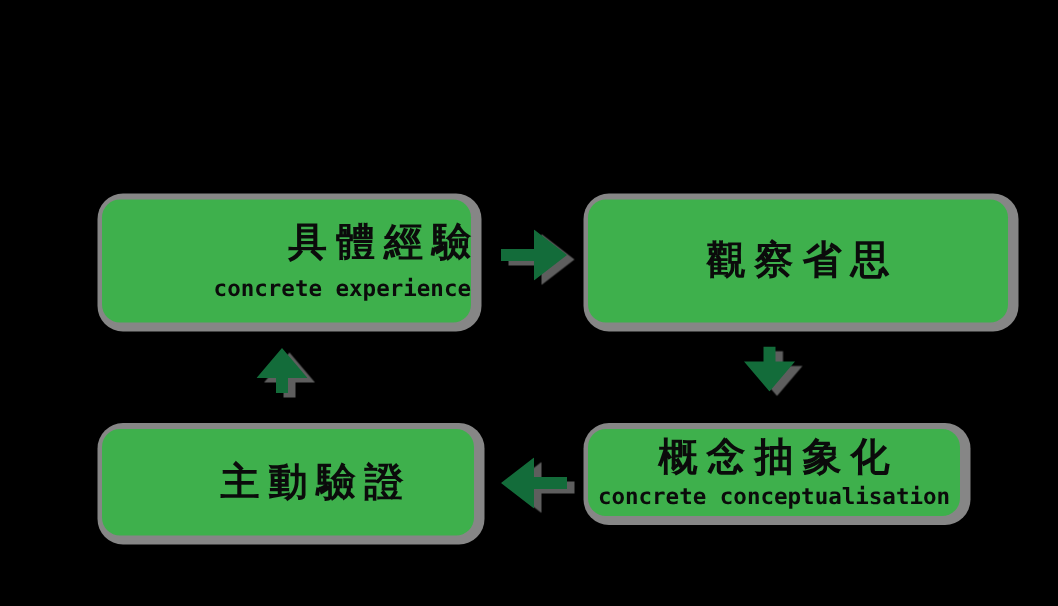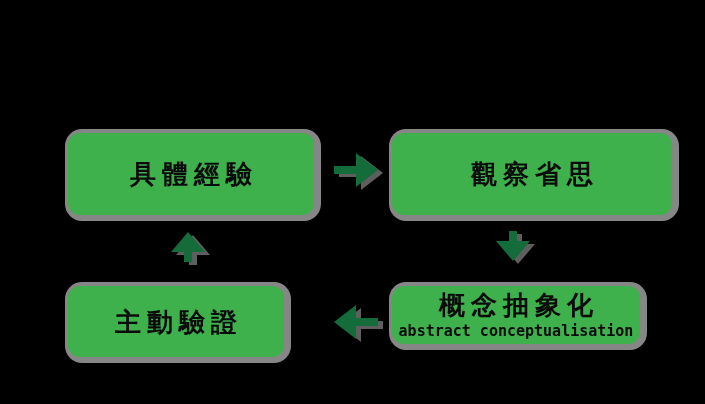--- a/index.html
+++ b/index.html
@@ -38,55 +38,56 @@
     line-height: 1;
     white-space: nowrap;
   }
   .en {
     font-family: "DejaVu Sans Mono", monospace;
     font-size: 15px;
     font-weight: bold;
     line-height: 1;
     white-space: nowrap;
   }
-  #box-concrete   { left: 68px;  top: 133px; width: 246px; height: 82px; }
+  #box-concrete   { left: 68px;  top: 133px; width: 246px; height: 82px; align-items: flex-end; }
   #box-reflective { left: 392px; top: 133px; width: 280px; height: 82px; align-items: center; }
-  #box-active     { left: 68px;  top: 286px; width: 216px; height: 71px; }
+  #box-active     { left: 68px;  top: 286px; width: 216px; height: 71px; padding-left: 32px; }
   #box-abstract   { left: 392px; top: 286px; width: 248px; height: 58px; }
 
   .arrow {
     position: absolute;
     filter: drop-shadow(5px 3px #5e5e5e);
   }
   .arrow path { fill: #136c3a; }
   #arrow-right { left: 334px; top: 153px; }
   #arrow-down  { left: 496px; top: 231px; }
   #arrow-left  { left: 334px; top: 305px; }
   #arrow-up    { left: 171px; top: 232px; }
 </style>
 </head>
 <body>
 
 <div class="canvas">
 
   <div class="box box-tall" id="box-concrete">
     <div class="zh">具體經驗</div>
+    <div class="en">concrete experience</div>
   </div>
 
   <div class="box box-tall" id="box-reflective">
     <div class="zh">觀察省思</div>
   </div>
 
   <div class="box box-short" id="box-active">
     <div class="zh">主動驗證</div>
   </div>
 
   <div class="box box-short" id="box-abstract">
     <div class="zh">概念抽象化</div>
-    <div class="en">abstract conceptualisation</div>
+    <div class="en">concrete conceptualisation</div>
   </div>
 
   <svg class="arrow" id="arrow-right" width="44" height="34" viewBox="0 0 44 34" aria-label="right">
     <path d="M0 13 H22 V0 L44 17 L22 34 V21 H0 Z"></path>
   </svg>
 
   <svg class="arrow" id="arrow-down" width="34" height="30" viewBox="0 0 34 30" aria-label="down">
     <path d="M13 0 V10 H0 L17 30 L34 10 H21 V0 Z"></path>
   </svg>
 

